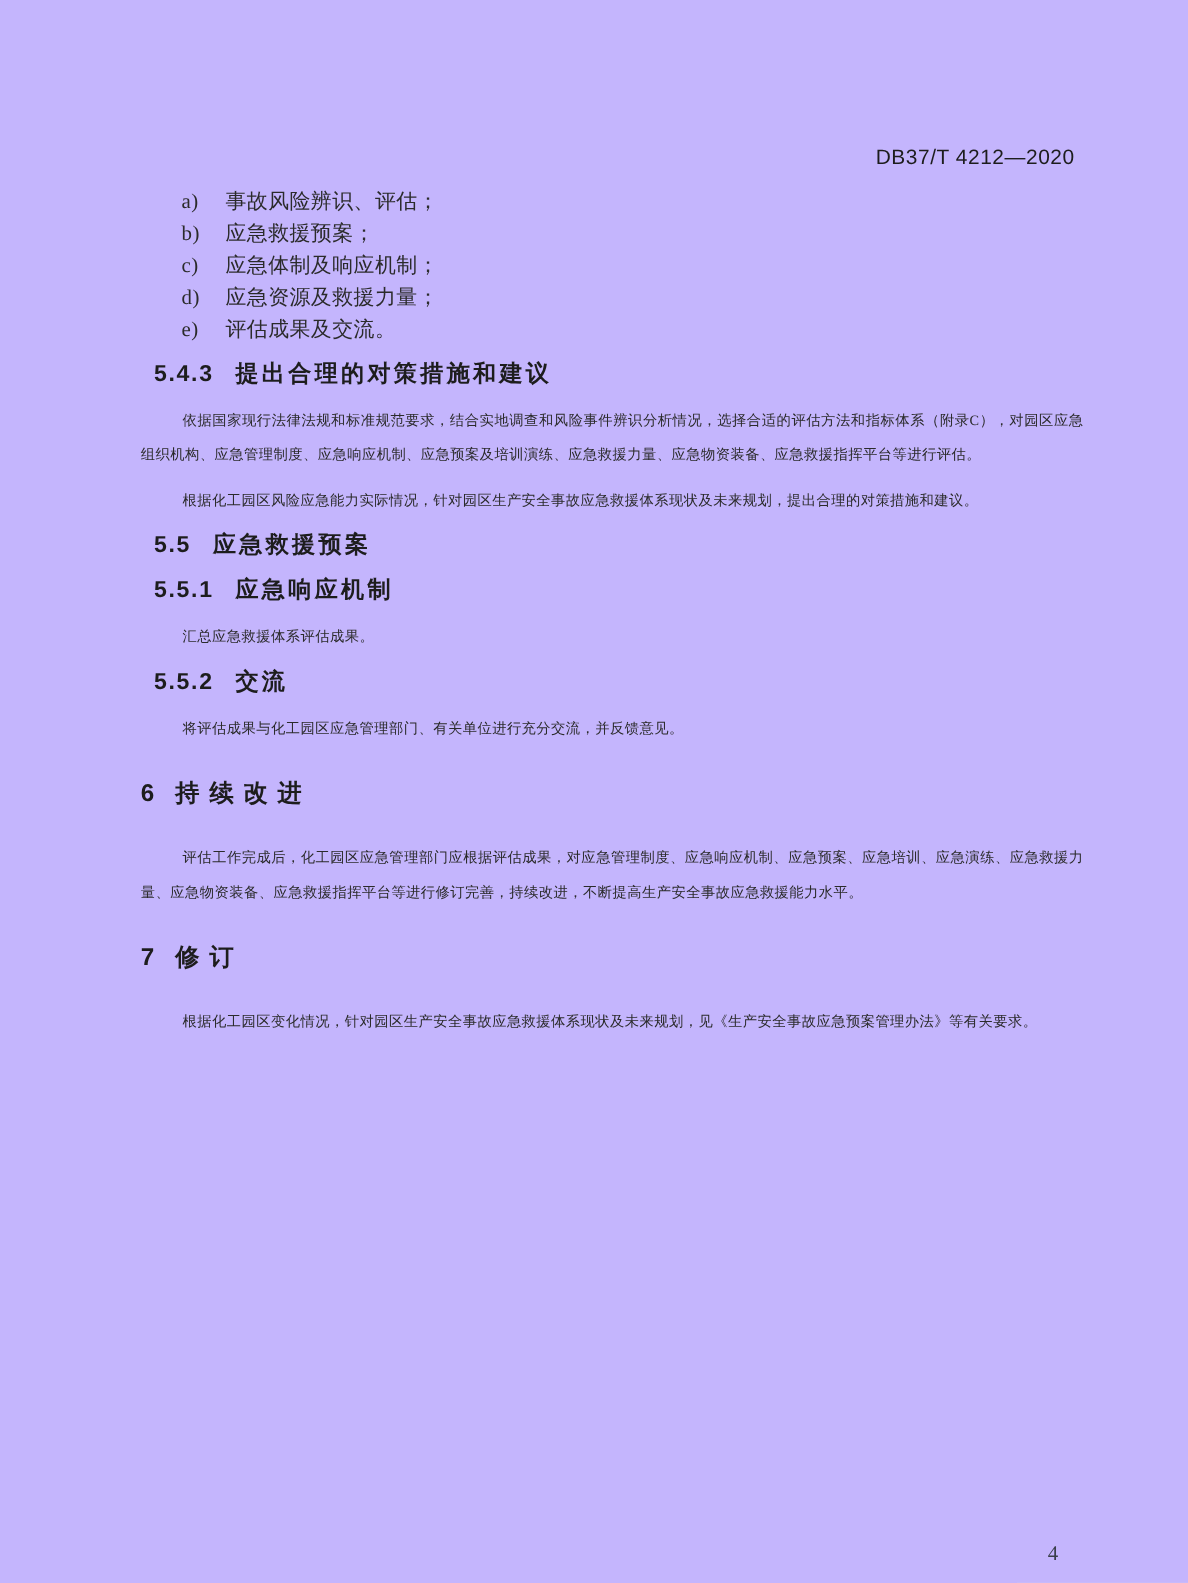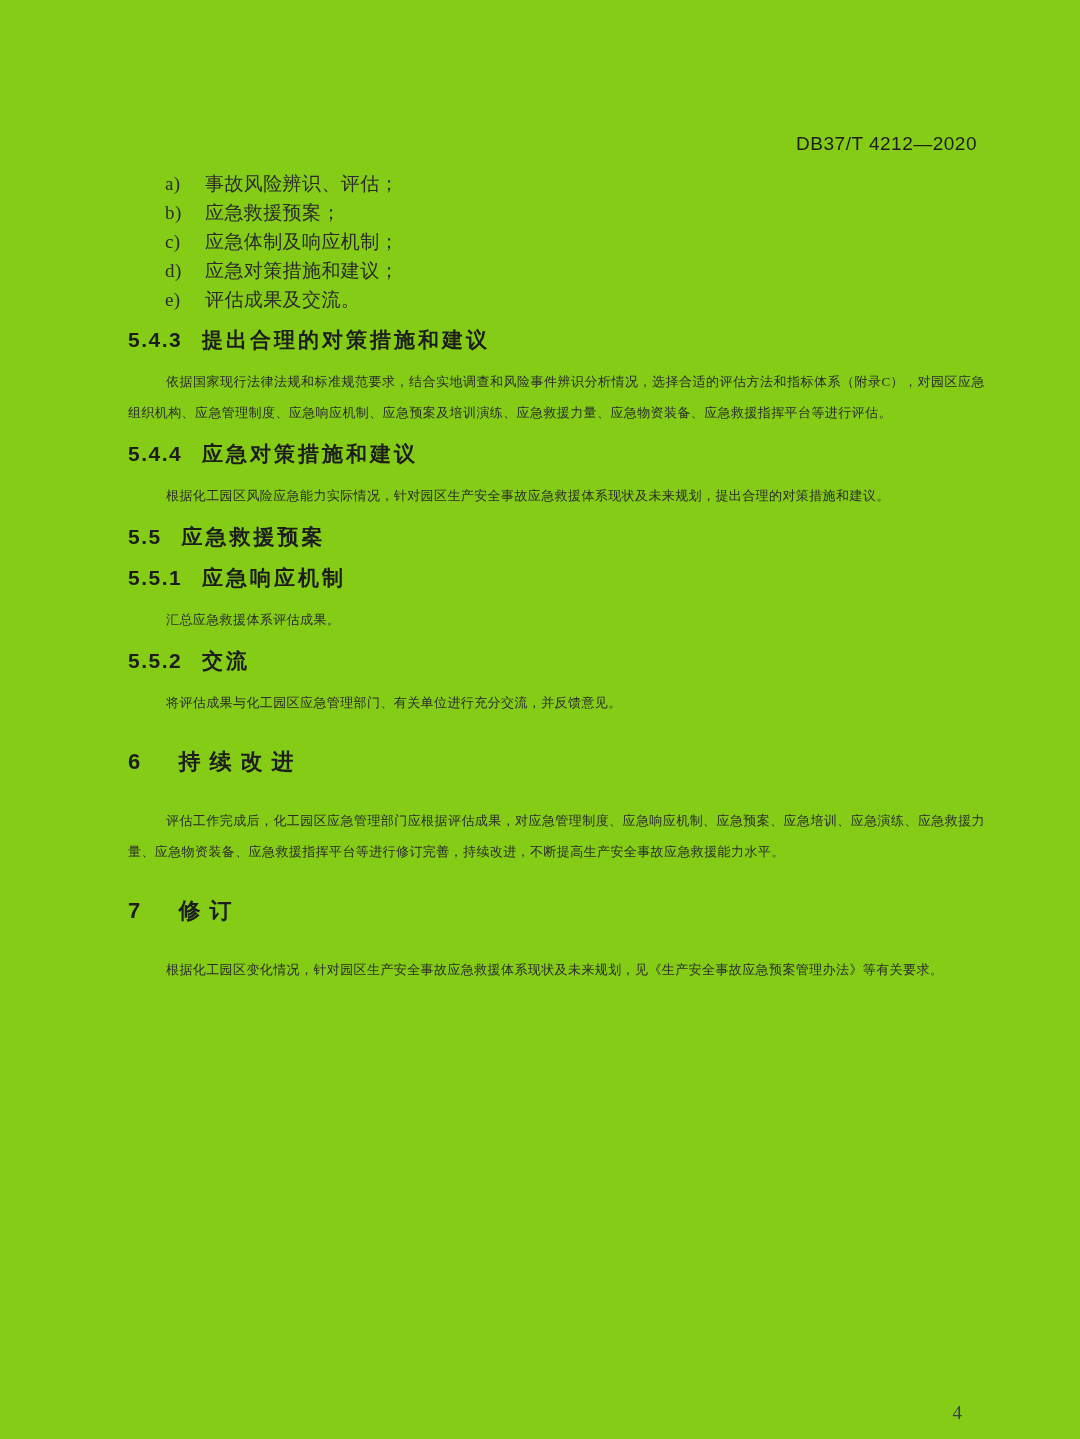--- a/index.html
+++ b/index.html
@@ -4,21 +4,21 @@
 <style>
   * { margin: 0; padding: 0; box-sizing: border-box; }
   html, body { background: #e9e9e9; }
   body { font-family: "Liberation Serif", "DejaVu Serif", serif; }
 
   .page {
     position: relative;
     width: 1080px;
     height: 1439px;
     margin: 0 auto;
-    background: #84cc16;
+    background: #c4b5fd;
     color: #2b2b2b;
     overflow: hidden;
   }
 
   .content {
     padding: 131px 95px 0 128px; 
   }
 
   
   .doc-header {
@@ -52,30 +52,30 @@
     font-family: "Liberation Sans", "DejaVu Sans", sans-serif;
     font-weight: bold;
     color: #1d1d1d;
     white-space: nowrap;
   }
   .heading.sub {
     font-size: 21px;
     line-height: 30px;
     margin: 11px 0;
   }
-  .heading.sub .h-num { letter-spacing: 1.5px; }
+  .heading.sub .h-num { letter-spacing: 1.5px; margin-left: 12px; }
   .heading.sub .h-title { margin-left: 14px; letter-spacing: 3px; }
 
   .heading.chapter {
     font-size: 22px;
     line-height: 31px;
     margin: 28px 0;
   }
   .heading.chapter .h-num { letter-spacing: 1px; }
-  .heading.chapter .h-title { margin-left: 31px; letter-spacing: 9px; text-align: right; }
+  .heading.chapter .h-title { margin-left: 12px; letter-spacing: 9px; text-align: right; }
 
   
   .para {
     font-size: 13px;
     line-height: 31px;
     letter-spacing: 0.4px;
     text-align: justify;
     text-indent: 38px;       
     margin: 11px 0;
     color: #2b2b2b;
@@ -109,38 +109,34 @@
       <li>
         <span class="marker">b)</span>
         <span class="item-text">应急救援预案；</span>
       </li>
       <li>
         <span class="marker">c)</span>
         <span class="item-text">应急体制及响应机制；</span>
       </li>
       <li>
         <span class="marker">d)</span>
-        <span class="item-text">应急对策措施和建议；</span>
+        <span class="item-text">应急资源及救援力量；</span>
       </li>
       <li>
         <span class="marker">e)</span>
         <span class="item-text">评估成果及交流。</span>
       </li>
     </ul>
 
     <h3 class="heading sub">
       <span class="h-num">5.4.3</span>
       <span class="h-title">提出合理的对策措施和建议</span>
     </h3>
     <p class="para">依据国家现行法律法规和标准规范要求，结合实地调查和风险事件辨识分析情况，选择合适的评估方法和指标体系（附录C），对园区应急组织机构、应急管理制度、应急响应机制、应急预案及培训演练、应急救援力量、应急物资装备、应急救援指挥平台等进行评估。</p>
 
-    <h3 class="heading sub">
-      <span class="h-num">5.4.4</span>
-      <span class="h-title">应急对策措施和建议</span>
-    </h3>
     <p class="para">根据化工园区风险应急能力实际情况，针对园区生产安全事故应急救援体系现状及未来规划，提出合理的对策措施和建议。</p>
 
     <h3 class="heading sub">
       <span class="h-num">5.5</span>
       <span class="h-title">应急救援预案</span>
     </h3>
 
     <h3 class="heading sub">
       <span class="h-num">5.5.1</span>
       <span class="h-title">应急响应机制</span>

